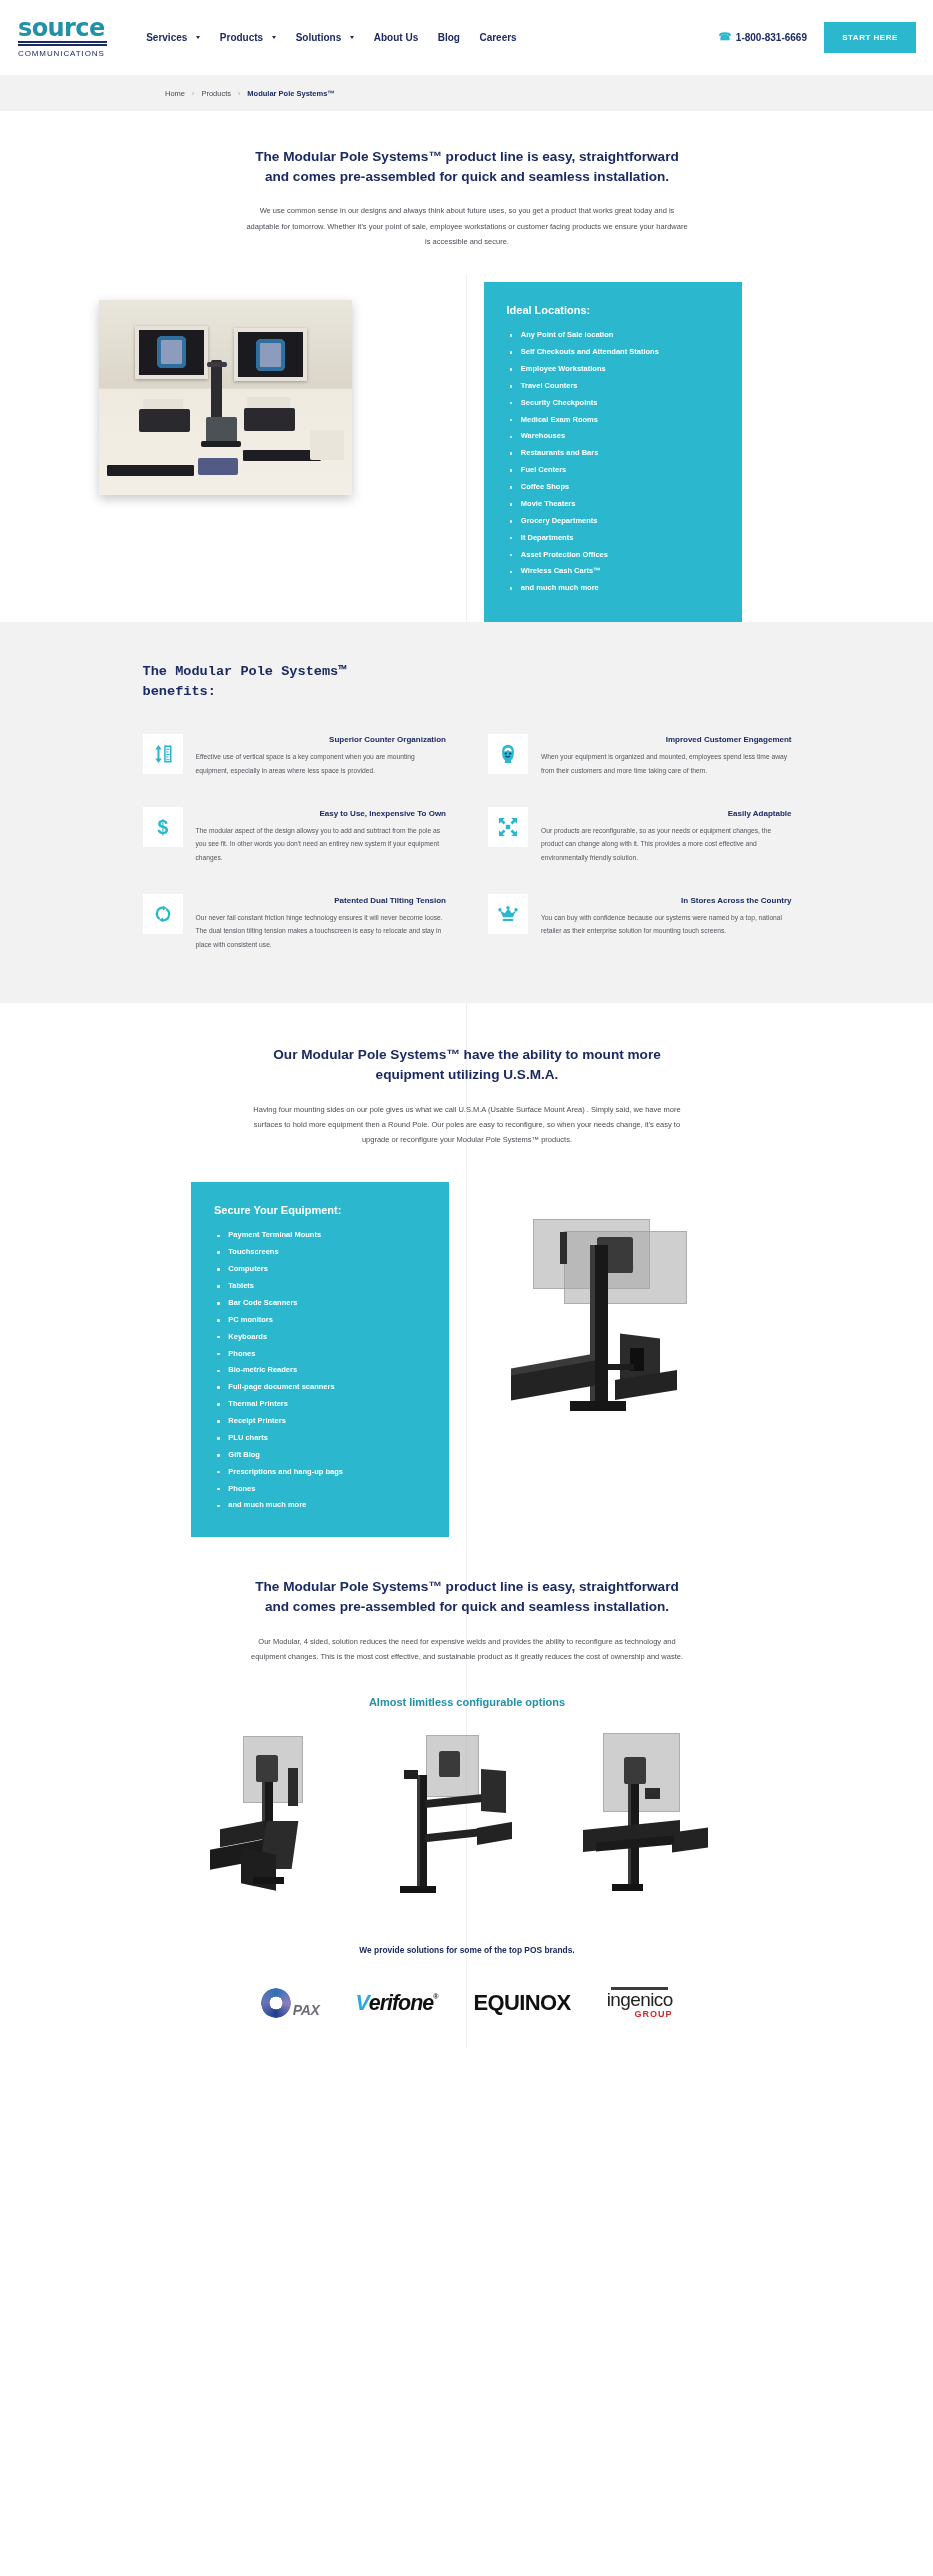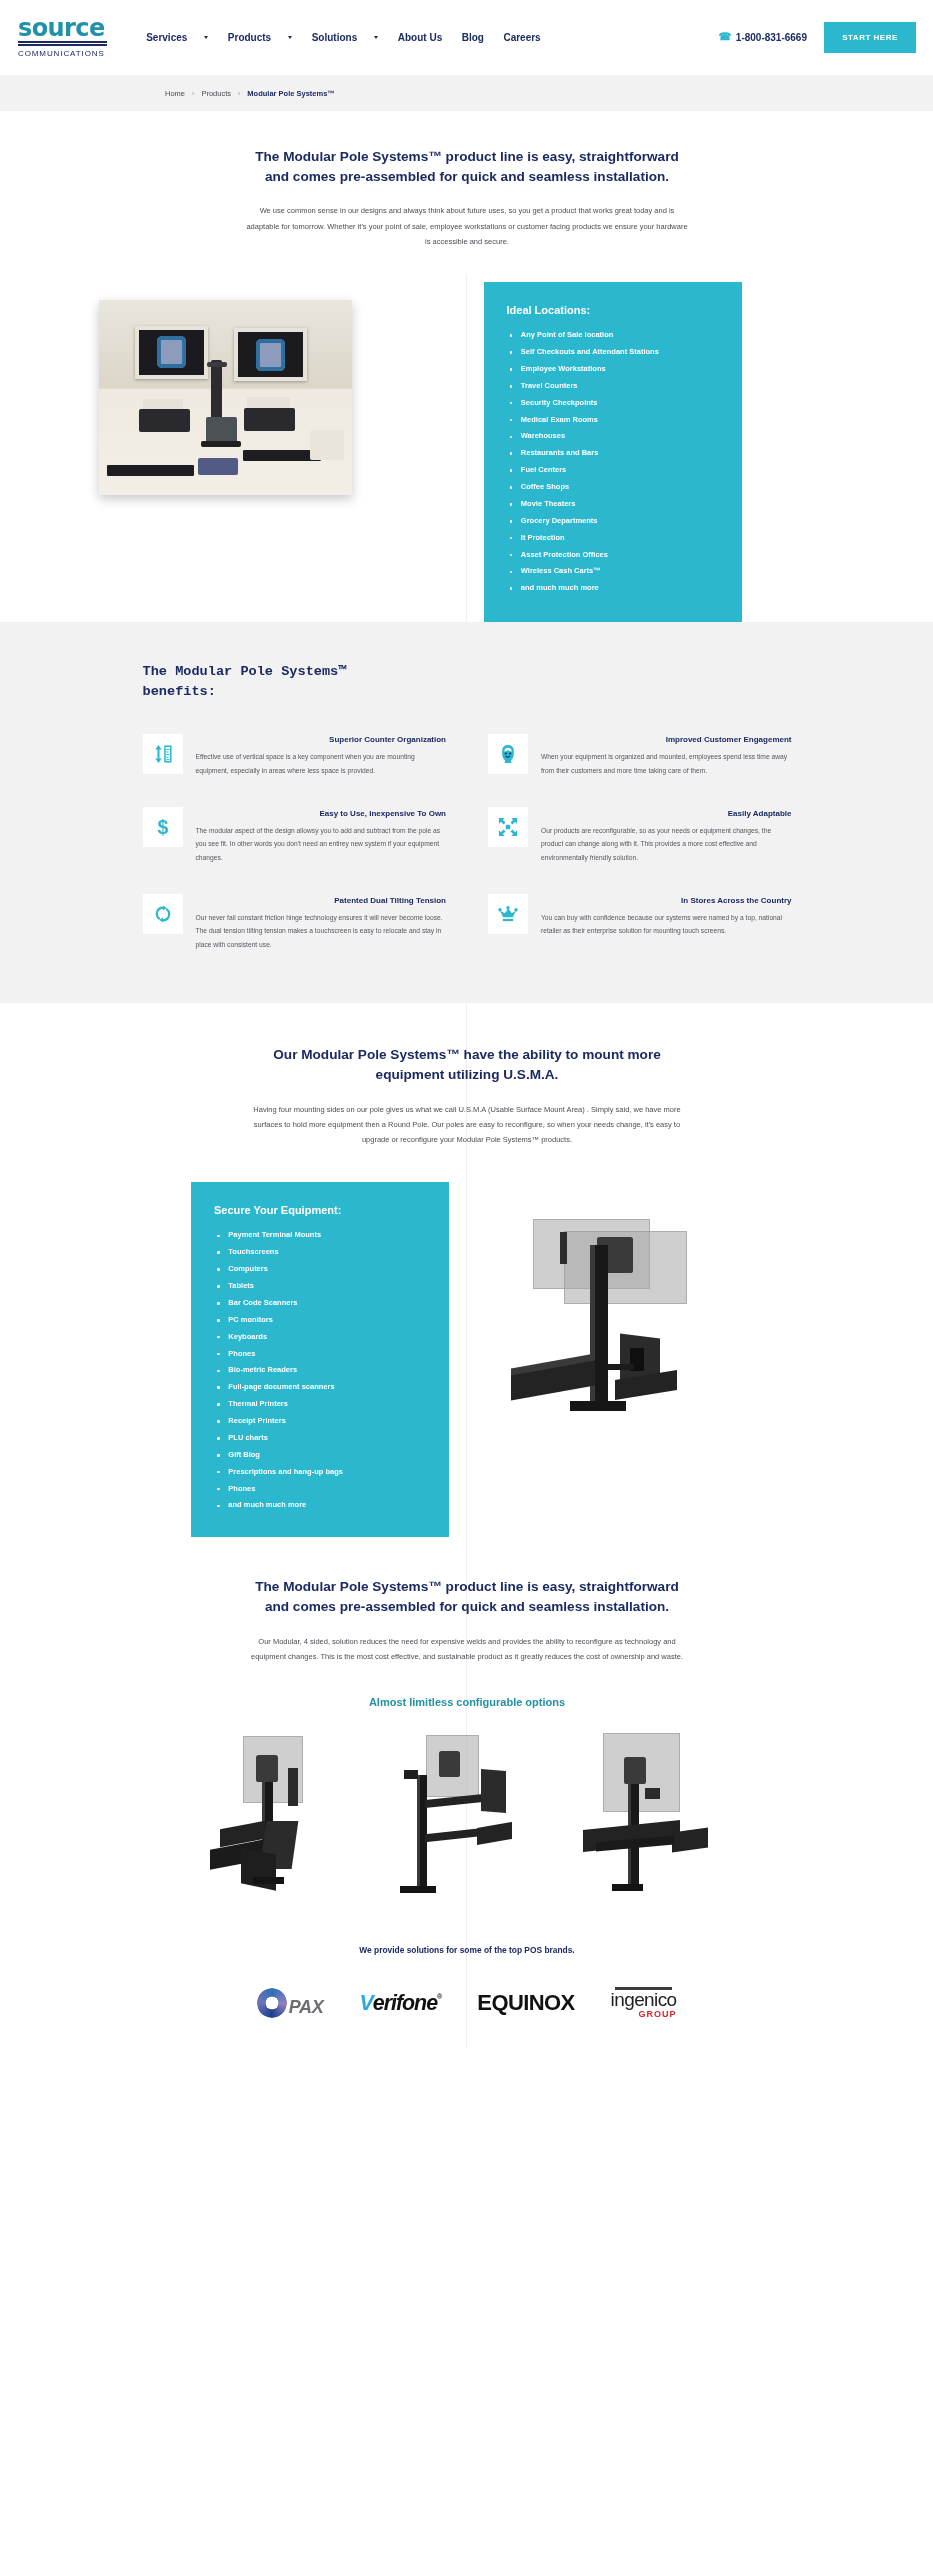--- a/index.html
+++ b/index.html
@@ -14,21 +14,21 @@
 
   
   .header{height:75px;background:#fff;display:flex;align-items:center;padding:0 0 0 18px;position:relative;z-index:5;}
   .logo{width:97px;flex:0 0 97px;display:flex;flex-direction:column;align-items:flex-start;margin-right:26px;}
   .logo-word{font-size:24px;font-weight:bold;color:#2191a8;letter-spacing:-0.6px;line-height:.95;font-family:"DejaVu Sans",sans-serif;}
   .logo-rules{width:89px;margin-top:1.9px;}
   .logo-rules div{height:1.9px;background:#1b2a63;margin-bottom:1.3px;}
   .logo-sub{font-size:8px;letter-spacing:0.9px;color:#1b2a63;margin-top:1.9px;font-family:"Liberation Sans",sans-serif;}
 
   .nav{display:flex;align-items:center;gap:19.5px;margin-left:5.2px;}
-  .nav-item{font-size:10px;font-weight:bold;color:#1b2a63;cursor:pointer;display:flex;align-items:center;gap:17px;white-space:nowrap;}
+  .nav-item{font-size:10px;font-weight:bold;color:#1b2a63;cursor:pointer;display:flex;align-items:center;gap:9px;white-space:nowrap;}
   .caret{width:0;height:0;border-left:2.6px solid transparent;border-right:2.6px solid transparent;border-top:3.2px solid #1b2a63;display:inline-block;}
 
   .header-right{margin-left:auto;display:flex;align-items:center;gap:17px;padding-right:18px;}
   .phone{display:flex;align-items:center;gap:4.5px;font-size:10px;font-weight:bold;color:#1b2a63;white-space:nowrap;}
   .phone-ico{color:#2bb8ce;font-size:10.4px;line-height:1;}
   .cta-btn{background:#2bb8ce;color:#fff;border:none;font-size:8px;font-weight:bold;letter-spacing:0.5px;padding:0 17px;height:31px;min-width:92px;cursor:pointer;font-family:"Liberation Sans",sans-serif;}
 
   
   .hero{height:104px;position:relative;overflow:hidden;background:#2e2a26;}
   .hero-bg{position:absolute;inset:0;
@@ -109,21 +109,21 @@
   .sec-lower{padding:40px 0 0;}
   .teal-head{text-align:center;color:#2191a8;font-size:11px;font-weight:bold;margin-top:31px;}
   .cfg-row{display:flex;justify-content:center;gap:19.5px;margin-top:22px;padding-bottom:26px;}
 
   .brands-head{text-align:center;font-size:8.4px;font-weight:bold;color:#1b2a63;margin-top:14.3px;}
   .brands{display:flex;align-items:center;justify-content:center;gap:36px;margin-top:32px;padding-bottom:30px;}
   .brand{display:flex;align-items:flex-end;}
   .b-pax{display:flex;align-items:flex-end;gap:1.3px;}
   .pax-mark{width:30px;height:30px;border-radius:50%;background:conic-gradient(from 200deg,#1e3f8f,#6d74b5,#2f6fb5,#8e7fc0,#1e3f8f);
             -webkit-mask:radial-gradient(circle at 50% 50%, transparent 30%, #000 31%);mask:radial-gradient(circle at 50% 50%, transparent 30%, #000 31%);transform:rotate(-18deg);}
-  .pax-txt{font-size:18px;font-weight:bold;font-style:italic;color:#6d6e74;letter-spacing:-0.3px;}
+  .pax-txt{font-size:14px;font-weight:bold;font-style:italic;color:#6d6e74;letter-spacing:-0.3px;}
   .b-verifone{font-size:21.4px;font-weight:bold;font-style:italic;color:#111;letter-spacing:-1px;display:flex;align-items:flex-start;}
   .b-verifone .v{color:#2aa8e0;}
   .b-verifone .reg{font-size:7.1px;font-style:normal;margin-top:2.6px;}
   .b-equinox{font-size:22px;font-weight:bold;color:#111;letter-spacing:-0.6px;}
   .b-ingenico{display:flex;flex-direction:column;align-items:center;}
   .ing-bar{width:57px;height:3.2px;background:#3b3b3b;margin-bottom:1.3px;}
   .ing-name{font-size:19px;color:#222;letter-spacing:-0.6px;line-height:.95;}
   .ing-grp{font-size:9px;font-weight:bold;color:#d8232a;letter-spacing:1px;align-self:flex-end;}
 </style>
 </head>
@@ -228,21 +228,21 @@
             <li>Employee Workstations</li>
             <li>Travel Counters</li>
             <li>Security Checkpoints</li>
             <li>Medical Exam Rooms</li>
             <li>Warehouses</li>
             <li>Restaurants and Bars</li>
             <li>Fuel Centers</li>
             <li>Coffee Shops</li>
             <li>Movie Theaters</li>
             <li>Grocery Departments</li>
-            <li>It Protection</li>
+            <li>It Departments</li>
             <li>Asset Protection Offices</li>
             <li>Wireless Cash Carts™</li>
             <li>and much much more</li>
           </ul>
         </div>
       </div>
     </div>
   </section>
 
   <section class="gray-band">

